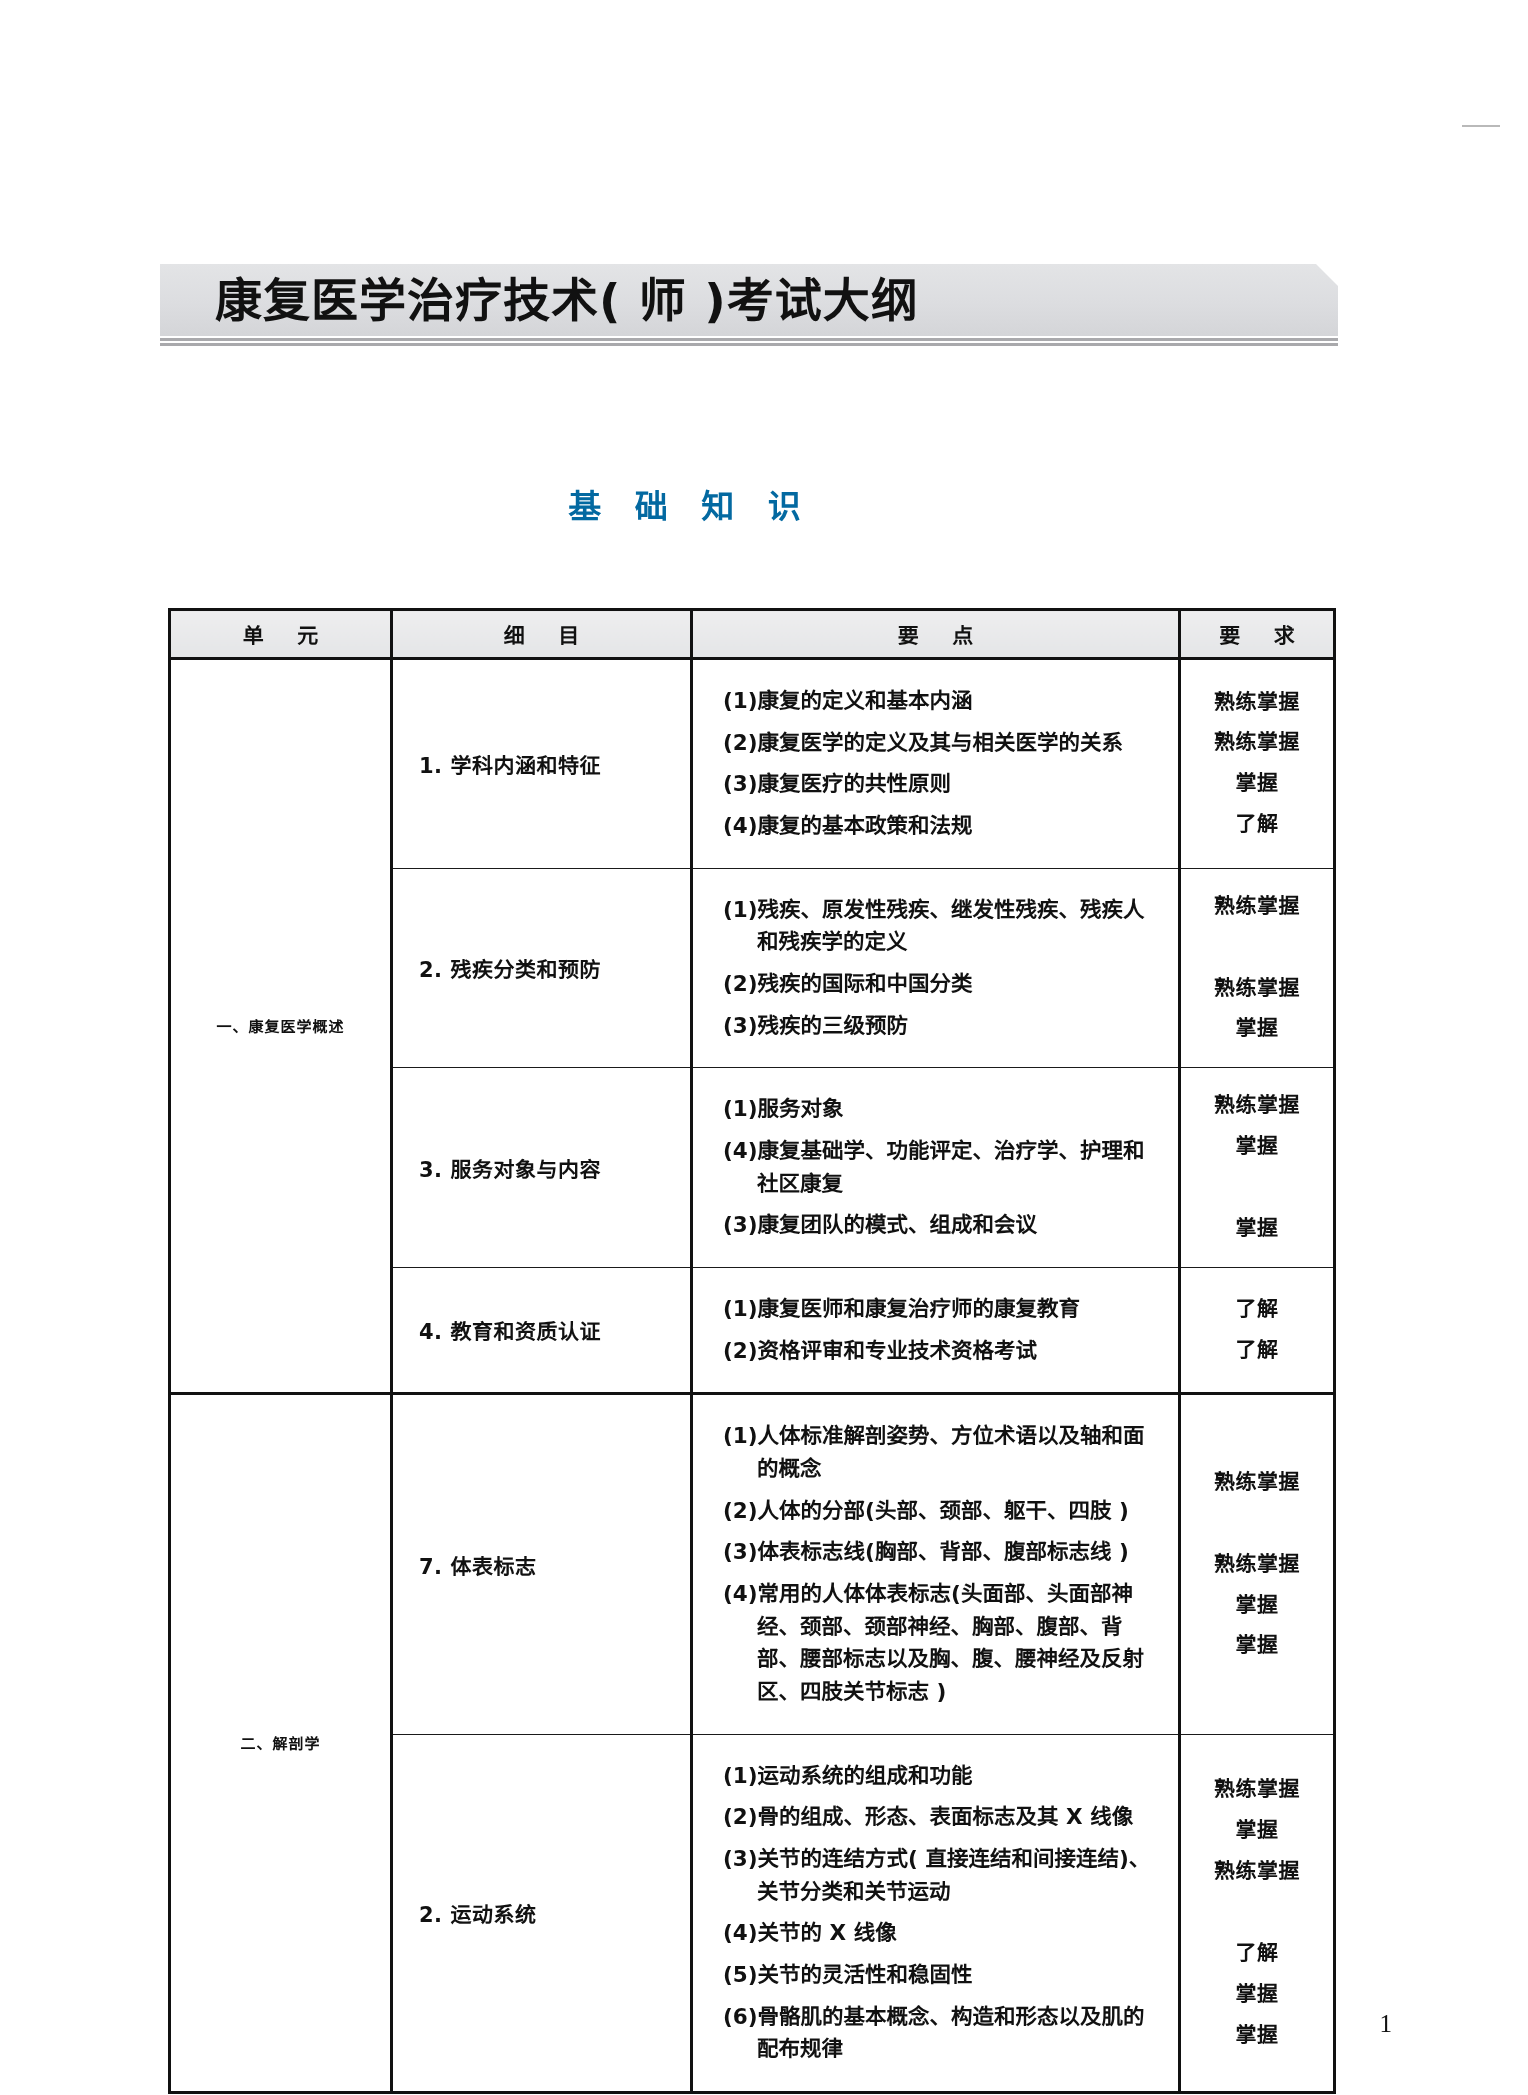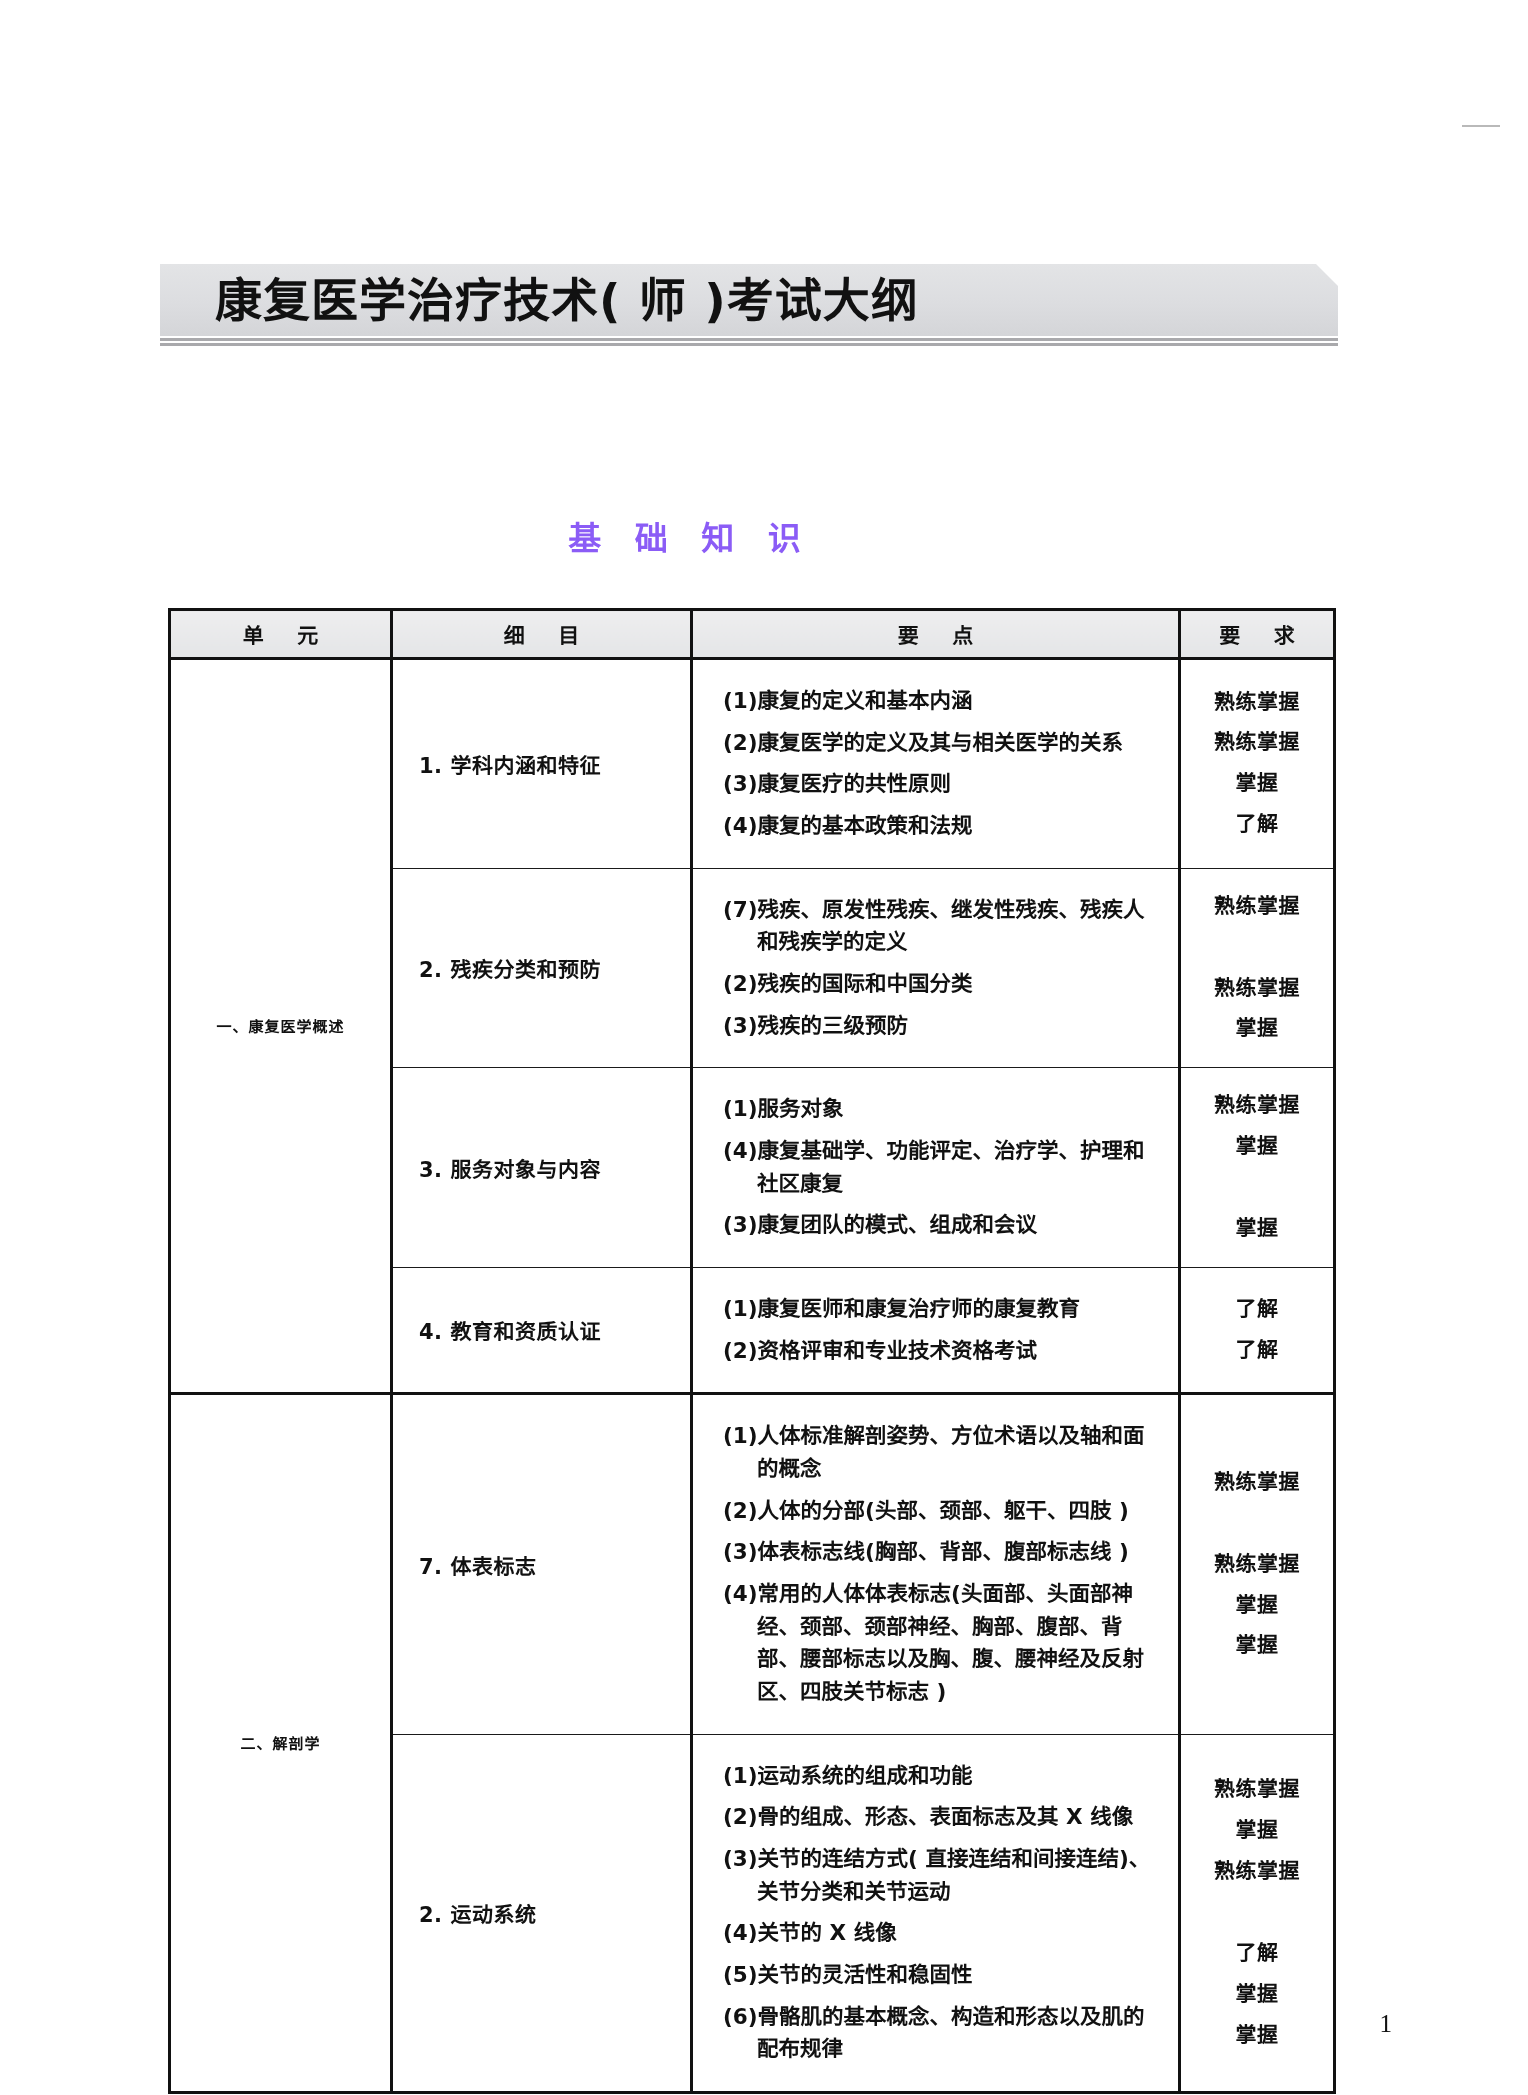--- a/index.html
+++ b/index.html
@@ -76,28 +76,28 @@
     top: 79px;
     width: 100%;
     height: 3px;
     background: #a9a9ac;
   }
 
   
   .section-heading {
     position: absolute;
     left: 0;
-    top: 512px;
+    top: 480px;
     width: 1380px;
     text-align: center;
     font-family: "DejaVu Sans", "Liberation Sans", sans-serif;
     font-weight: 700;
     font-size: 33px;
     letter-spacing: 11px;
-    color: #8b5cf6;
+    color: #0369a1;
   }
 
   
   .outline-table {
     position: absolute;
     left: 168px;
     top: 608px;
     width: 1165px;
     border-collapse: collapse;
     table-layout: fixed;
@@ -237,21 +237,21 @@
               <li>熟练掌握</li>
               <li>掌握</li>
               <li>了解</li>
             </ul>
           </td>
         </tr>
         <tr>
           <td class="col-item">2. 残疾分类和预防</td>
           <td class="col-points">
             <ul class="points-list">
-              <li>(7)残疾、原发性残疾、继发性残疾、残疾人和残疾学的定义</li>
+              <li>(1)残疾、原发性残疾、继发性残疾、残疾人和残疾学的定义</li>
               <li>(2)残疾的国际和中国分类</li>
               <li>(3)残疾的三级预防</li>
             </ul>
           </td>
           <td class="col-req">
             <ul class="req-list">
               <li>熟练掌握</li>
               <li class="blank">&nbsp;</li>
               <li>熟练掌握</li>
               <li>掌握</li>

